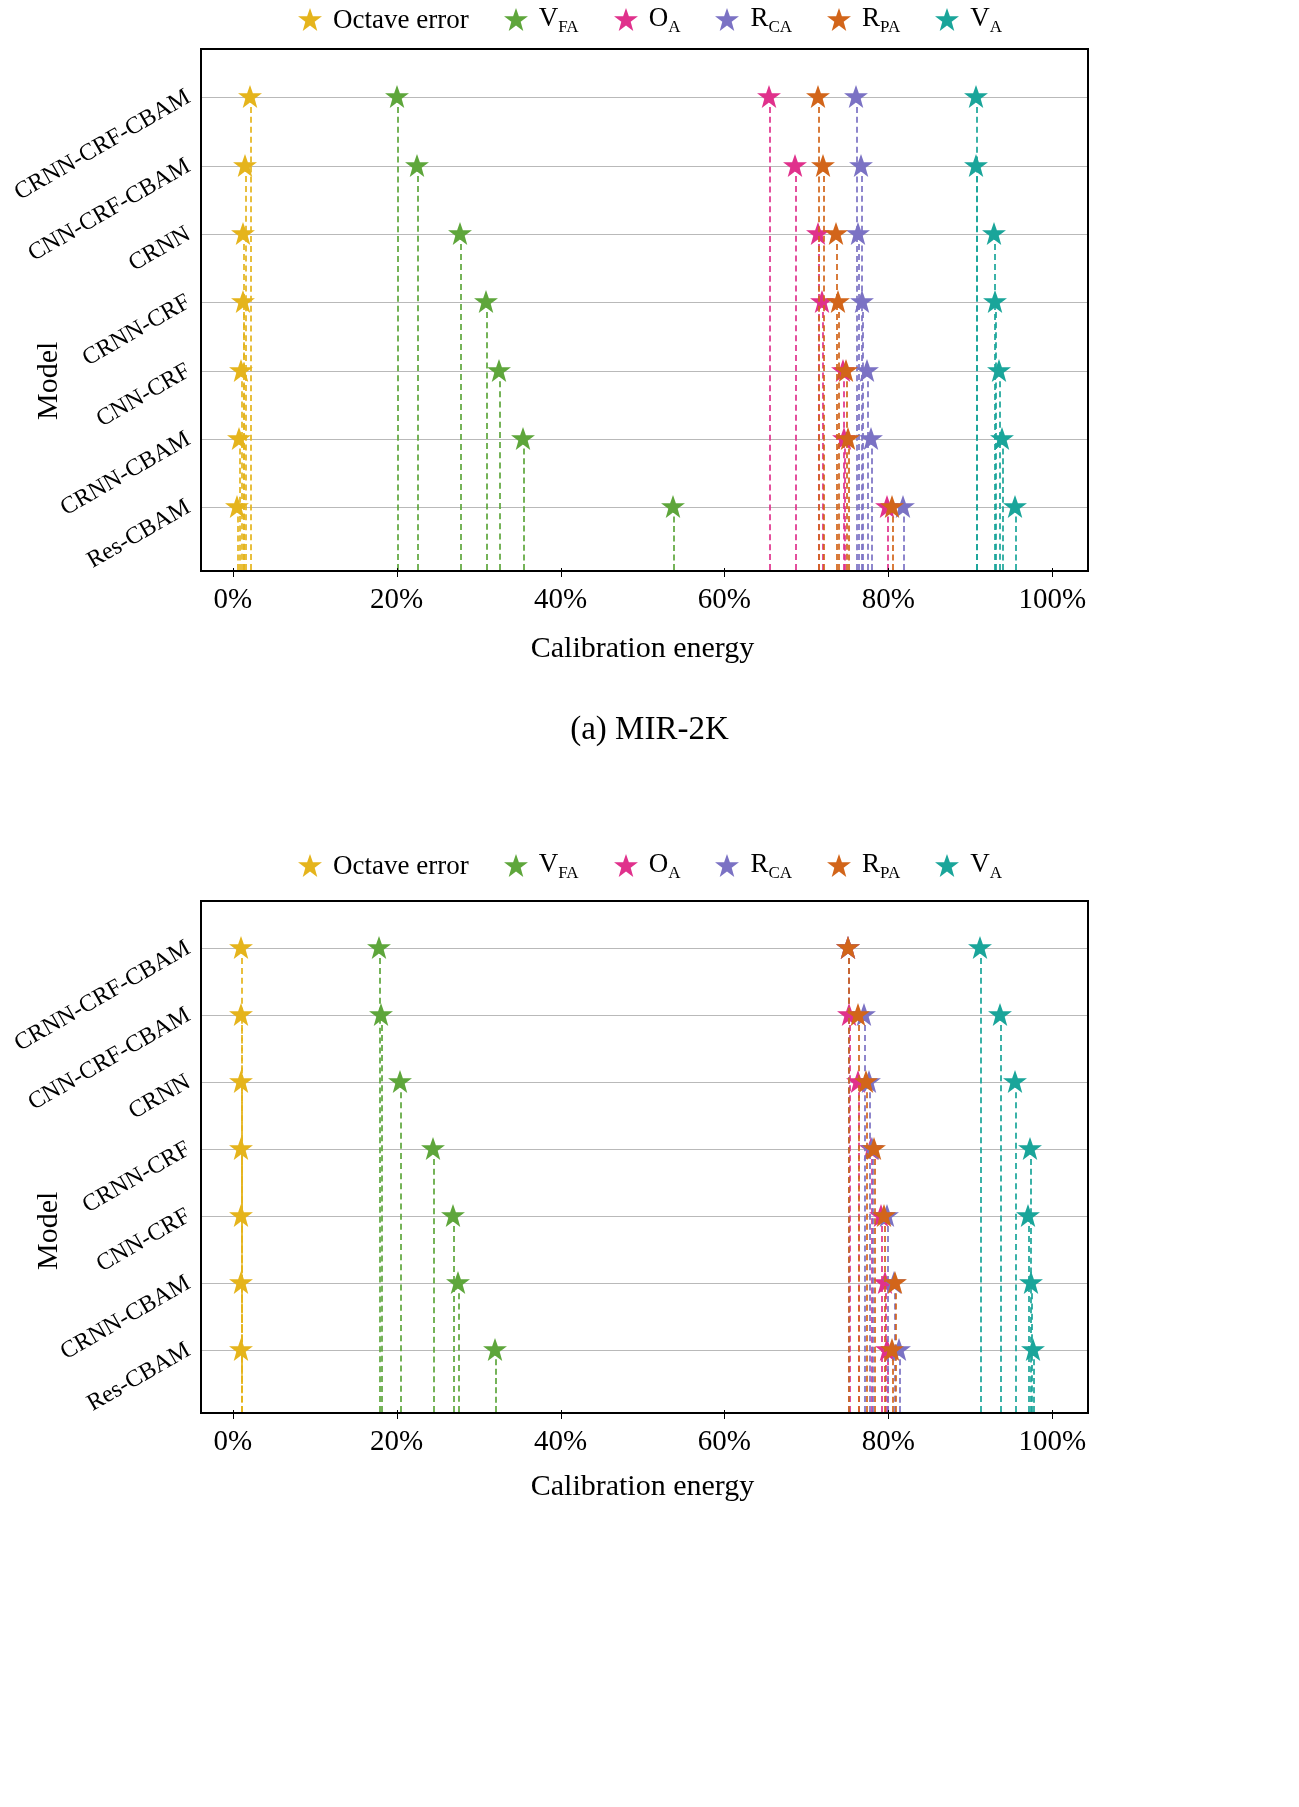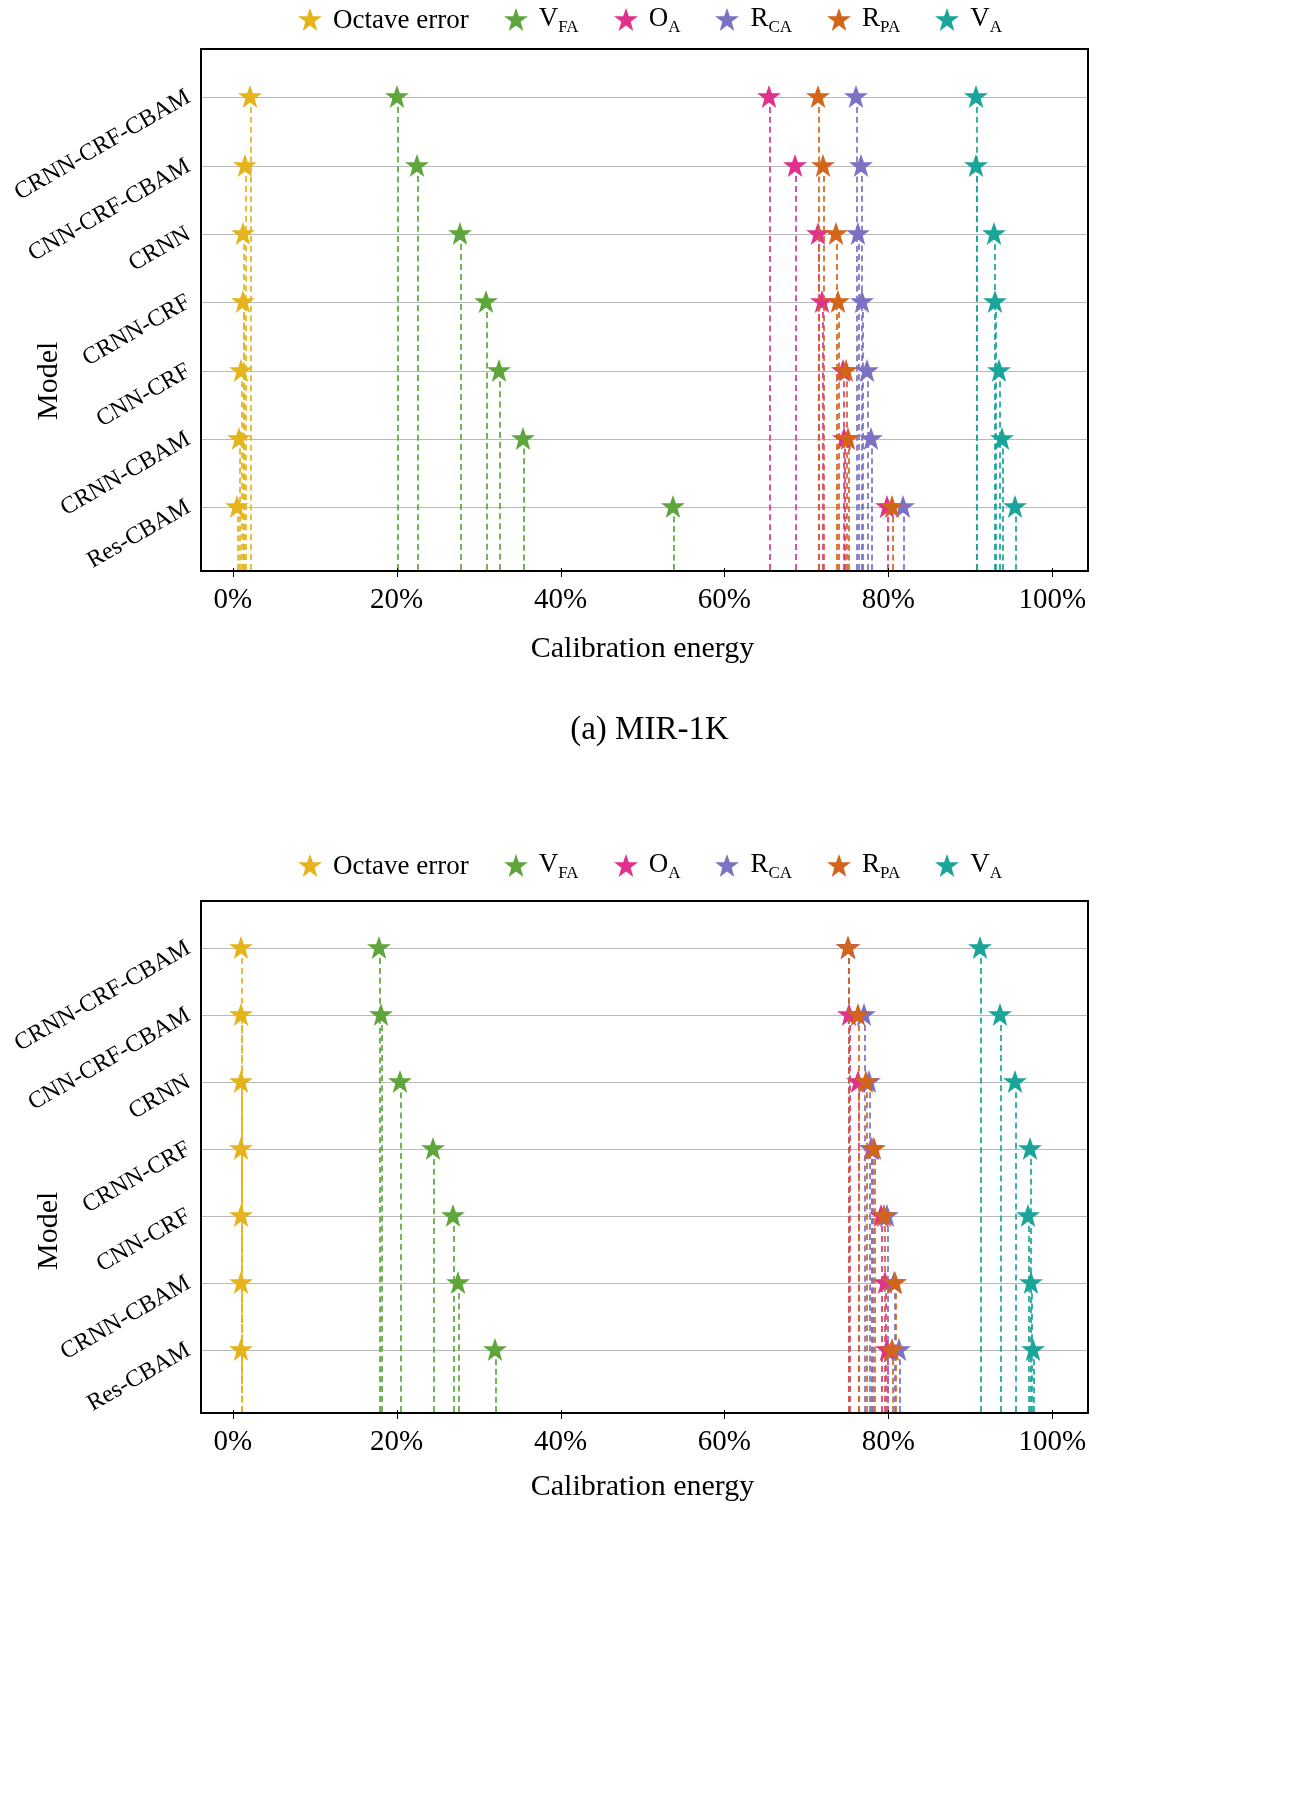--- a/index.html
+++ b/index.html
@@ -259,21 +259,21 @@
         <div class="xtick" style="left: 560.556px; top: 582px;">40%</div>
         <div class="tickmark" style="left: 724.444px; top: 568px;"></div>
         <div class="xtick" style="left: 724.444px; top: 582px;">60%</div>
         <div class="tickmark" style="left: 888.333px; top: 568px;"></div>
         <div class="xtick" style="left: 888.333px; top: 582px;">80%</div>
         <div class="tickmark" style="left: 1052.22px; top: 568px;"></div>
         <div class="xtick" style="left: 1052.22px; top: 582px;">100%</div>
       </div>
     <div class="yaxis-title" style="left:30px;top:420px;">Model</div>
     <div class="xaxis-title" style="left:200px;top:630px;width:885px;">Calibration energy</div>
-    <div class="caption" style="top:710px;">(a) MIR-1K</div>
+    <div class="caption" style="top:710px;">(a) MIR-2K</div>
   <div class="ylab" style="left: -42px; width: 230px; top: 81.1714px;">CRNN-CRF-CBAM</div>
       <div class="ylab" style="left: -42px; width: 230px; top: 149.514px;">CNN-CRF-CBAM</div>
       <div class="ylab" style="left: -42px; width: 230px; top: 217.857px;">CRNN</div>
       <div class="ylab" style="left: -42px; width: 230px; top: 286.2px;">CRNN-CRF</div>
       <div class="ylab" style="left: -42px; width: 230px; top: 354.543px;">CNN-CRF</div>
       <div class="ylab" style="left: -42px; width: 230px; top: 422.886px;">CRNN-CBAM</div>
       <div class="ylab" style="left: -42px; width: 230px; top: 491.229px;">Res-CBAM</div>
     </div>
 
   <div class="panel" id="panel-b">

